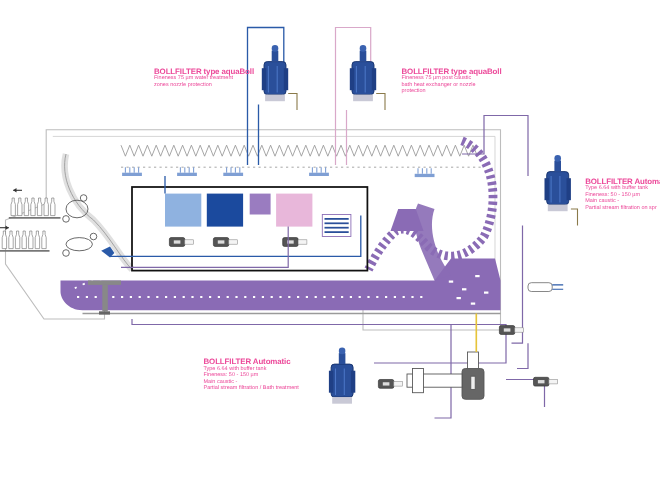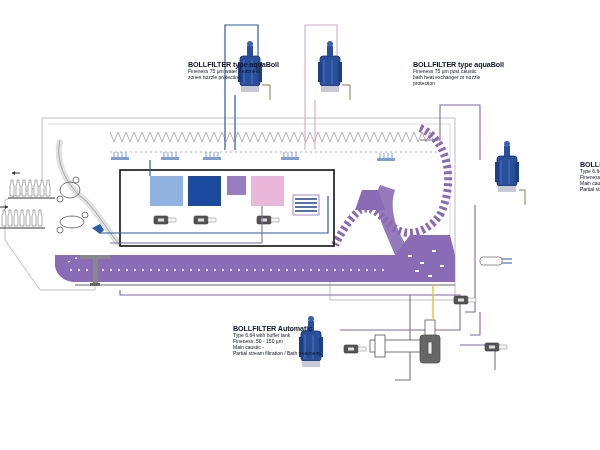--- a/index.html
+++ b/index.html
@@ -1,18 +1,18 @@
 <!DOCTYPE html>
 <html><head>
 <meta charset="utf-8">
 <style>
   html, body { margin:0; padding:0; background:#ffffff; }
   body { width:600px; height:450px; position:relative; overflow:hidden; font-family:"Liberation Sans", sans-serif; }
   #diagram { position:absolute; left:0; top:0; width:600px; height:450px; }
-  .label { position:absolute; font-family:"Liberation Sans", sans-serif; color:#0f172a; line-height:1.15;margin-left:48px; }
+  .label { position:absolute; font-family:"Liberation Sans", sans-serif; color:#ec4899; line-height:1.15; }
   .label .title { font-size:7.2px; font-weight:bold; letter-spacing:-0.1px; }
   .label .line { font-size:5px; }
 </style>
 </head>
 <body>
 
 <svg id="diagram" viewBox="0 0 600 450" xmlns="http://www.w3.org/2000/svg">
   <defs>
     <g id="filterUnit">
       <rect x="-10" y="-14" width="20" height="30" rx="3" fill="#2a4f9a" stroke="#15306a" stroke-width="0.8"></rect>

